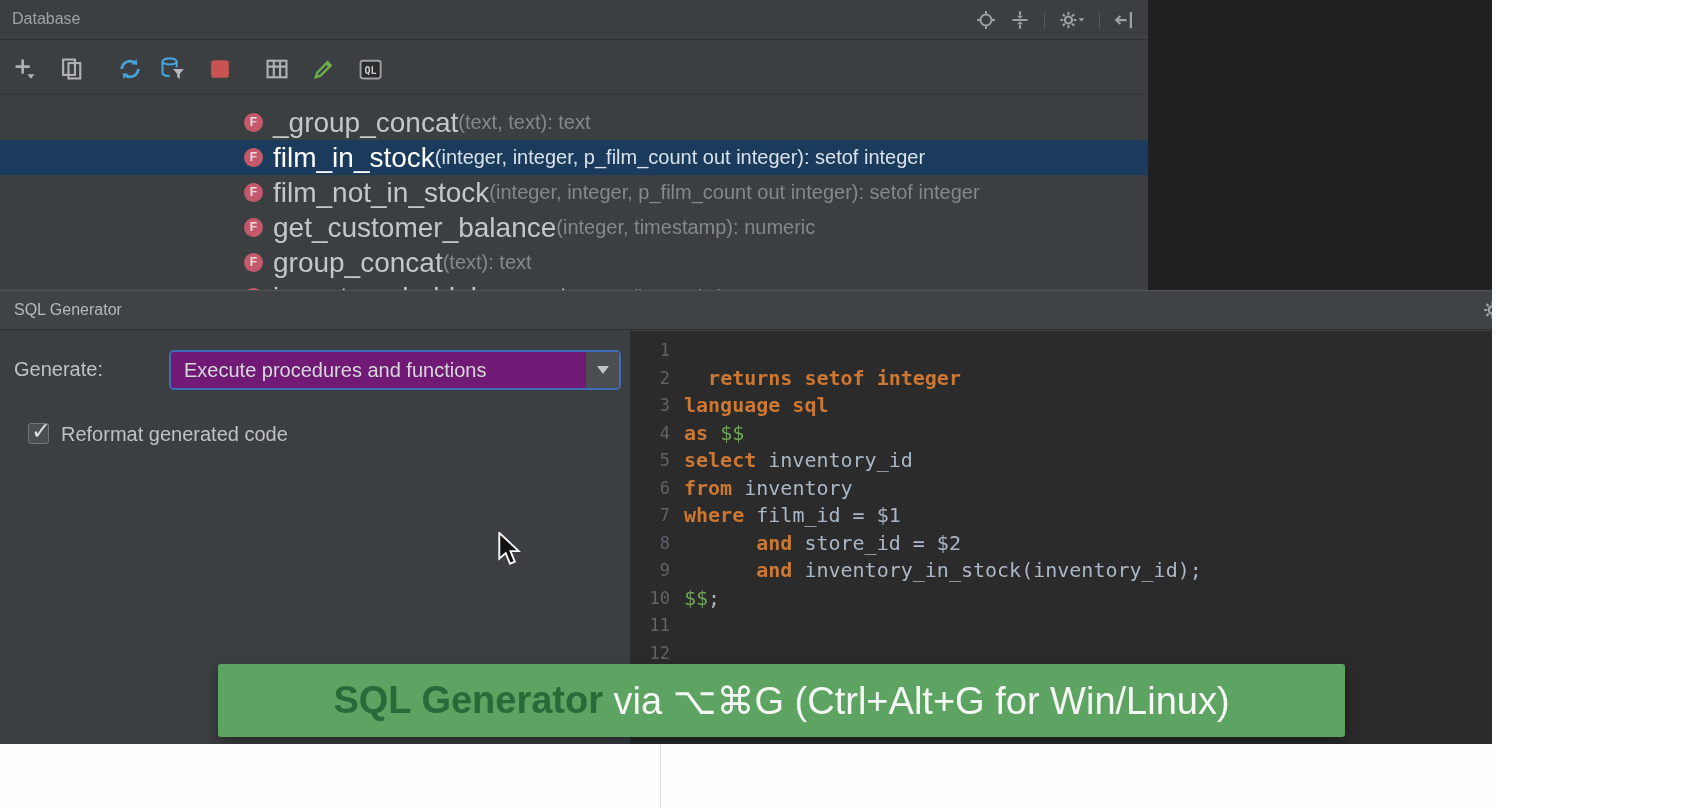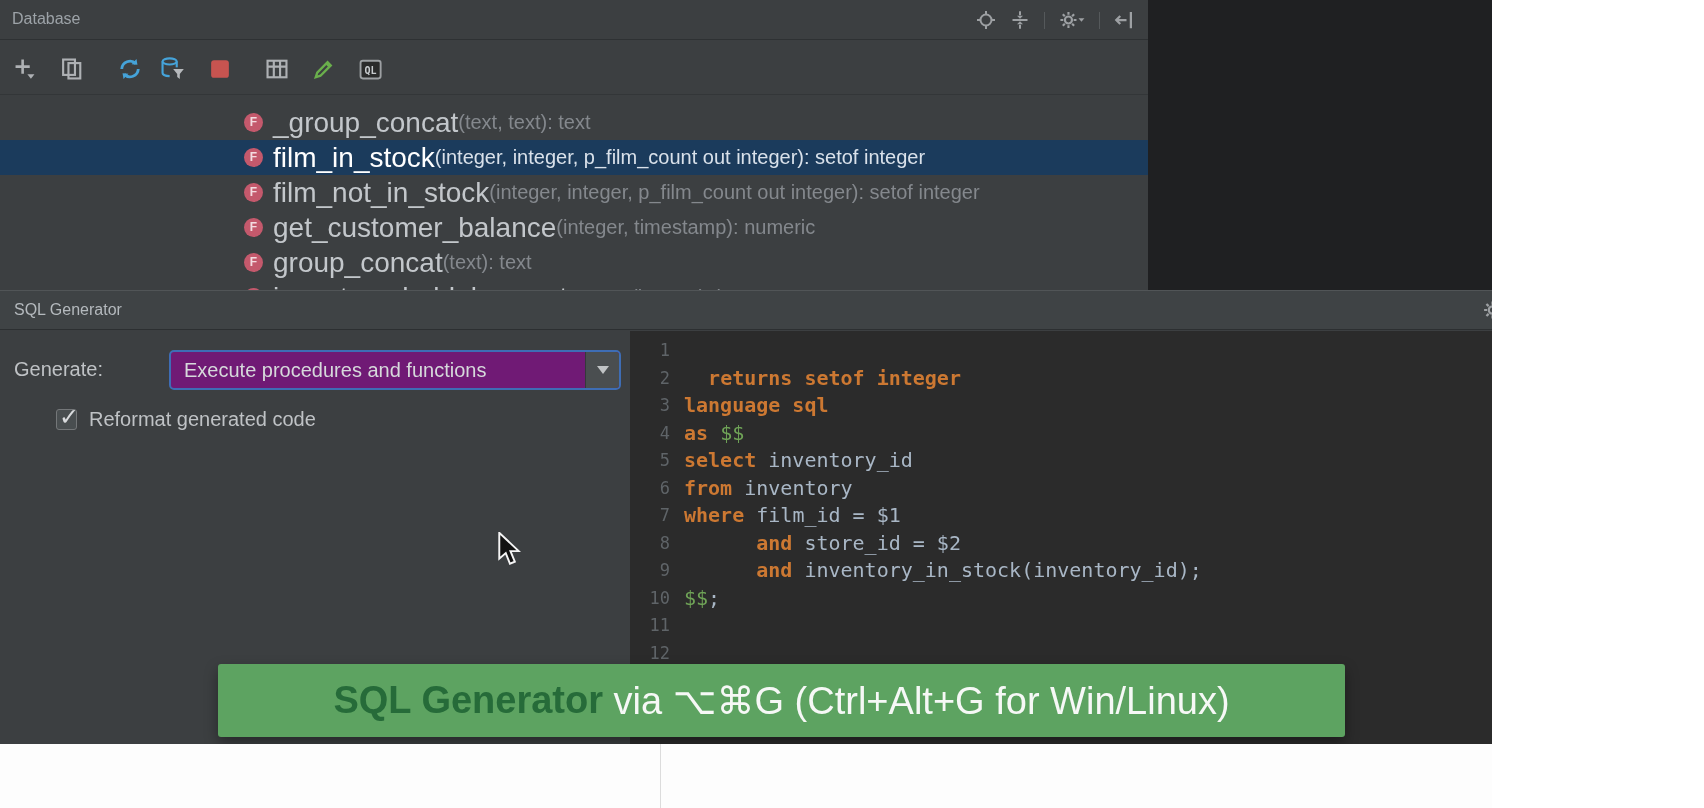--- a/index.html
+++ b/index.html
@@ -42,21 +42,21 @@
   .gen-body { position:absolute; left:0; top:41px; width:1568px; height:413px; }
   .gen-left { position:absolute; left:0; top:0; width:630px; height:413px; background:#3c3f41; }
   .gen-label { position:absolute; left:14px; top:27px; font-size:20px; color:#bfc2c5; }
   .combo { position:absolute; left:141px; top:19px; width:452px; height:40px; background:#701a75;
            border:2px solid #3e6db5; border-radius:5px; display:flex; align-items:center;margin-left:28px; }
   .combo-text { flex:1; padding-left:13px; font-size:20px; color:#d6d9db; white-space:nowrap; overflow:hidden; }
   .combo-arrow { flex:0 0 34px; height:100%; border-left:1px solid #35393b; background:#4a4e50;
                  display:flex; align-items:center; justify-content:center; border-radius:0 3px 3px 0; }
   .combo-arrow i { width:0; height:0; border-left:6px solid transparent; border-right:6px solid transparent; border-top:8px solid #c0c3c5; }
 
-  .check-row { position:absolute; left:28px; top:77px; display:flex; align-items:center;margin-left:28px; }
+  .check-row { position:absolute; left:28px; top:92px; display:flex; align-items:flex-start; }
   .checkbox { width:21px; height:21px; background:#494e50; border:1px solid #747779; border-radius:3px; position:relative; }
   .checkbox.checked::after { content:"✓"; position:absolute; left:2px; top:-7px; font-size:24px; color:#d9dbdd; }
   .check-label { margin-left:12px; font-size:20px; color:#bfc2c5; }
 
   
   .editor { position:absolute; left:630px; top:0; width:894px; height:413px; background:#2b2b2b; overflow:hidden; padding-top:6px; }
   .code-line { display:flex; height:27.5px; line-height:27.5px; white-space:pre; }
   .ln { flex:0 0 40px; text-align:right; font-family:"DejaVu Sans Mono", monospace; font-size:17px; color:#5f6468; padding-right:0; }
   .ct { margin-left:14px; font-family:"DejaVu Sans Mono", monospace; font-size:20px; }
   .tok-k { color:#cc7832; font-weight:bold; }

